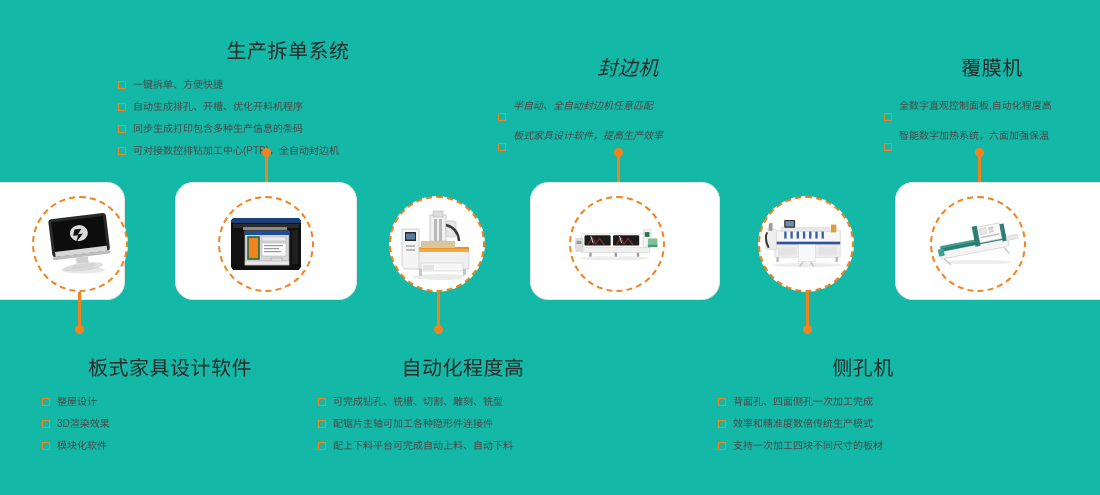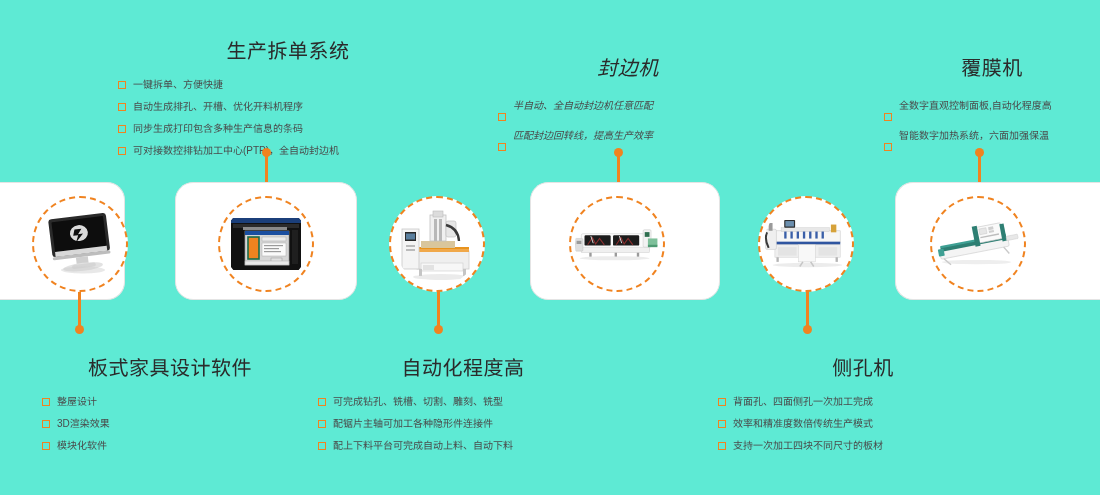--- a/index.html
+++ b/index.html
@@ -9,21 +9,21 @@
   }
   body {
     font-family: "Liberation Sans", "DejaVu Sans", sans-serif;
     color: #333333;
   }
   #stage {
     position: relative;
     width: 1100px;
     height: 495px;
     overflow: hidden;
-    background: #5eead4;
+    background: #14b8a6;
   }
 
   
   .block { position: absolute; }
   .block-title {
     font-size: 20px;
     line-height: 26px;
     color: #2b2b2b;
     font-weight: 400;
     white-space: nowrap;
@@ -146,21 +146,21 @@
 
   <div class="block" style="left:498px; top:55px; width:260px;font-style:italic;">
     <div class="block-title title-center">封边机</div>
     <ul class="feature-list">
       <li class="feature-item loose">
         <span class="ck"></span>
         <span>半自动、全自动封边机任意匹配</span>
       </li>
       <li class="feature-item loose">
         <span class="ck"></span>
-        <span>匹配封边回转线，提高生产效率</span>
+        <span>板式家具设计软件，提高生产效率</span>
       </li>
     </ul>
   </div>
 
   <div class="block" style="left:884px; top:55px; width:216px;">
     <div class="block-title title-center">覆膜机</div>
     <ul class="feature-list">
       <li class="feature-item loose">
         <span class="ck"></span>
         <span>全数字直观控制面板,自动化程度高</span>

